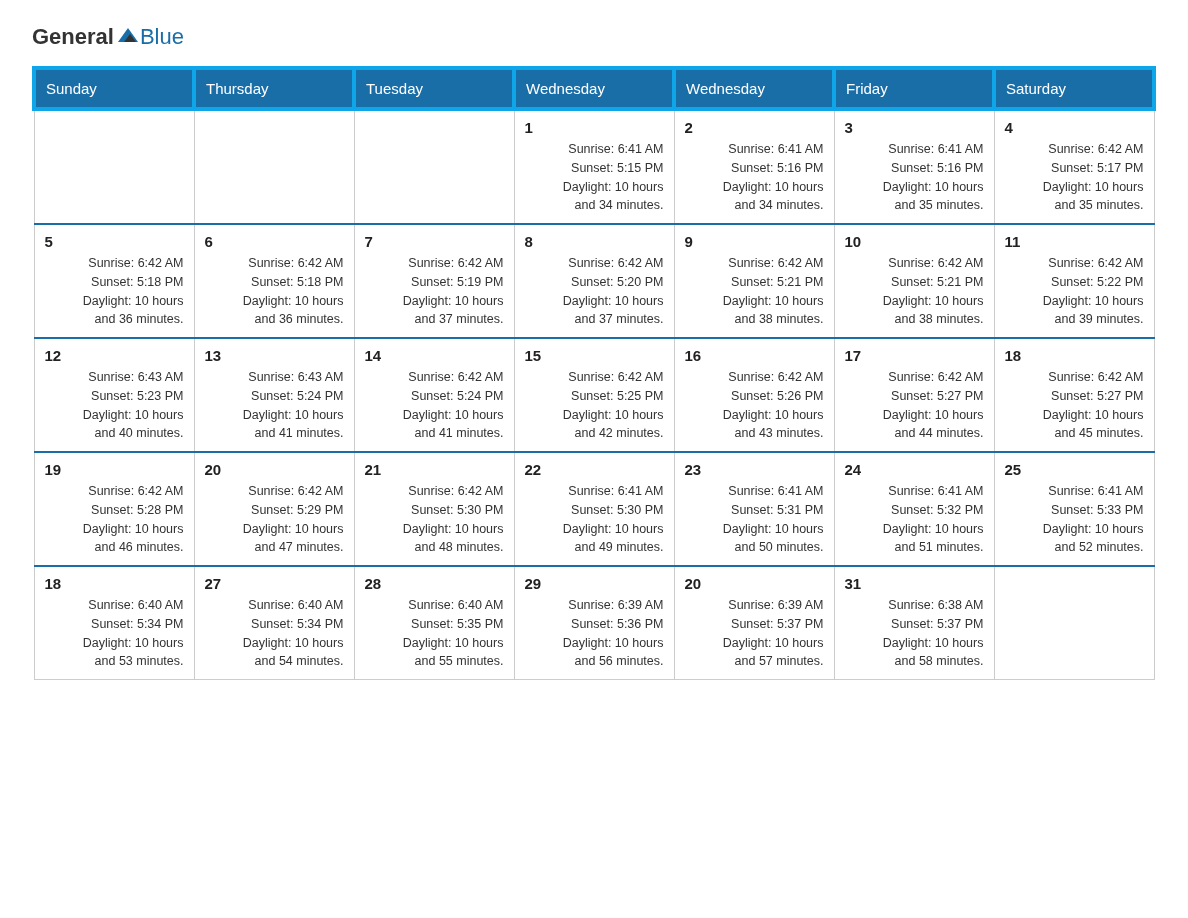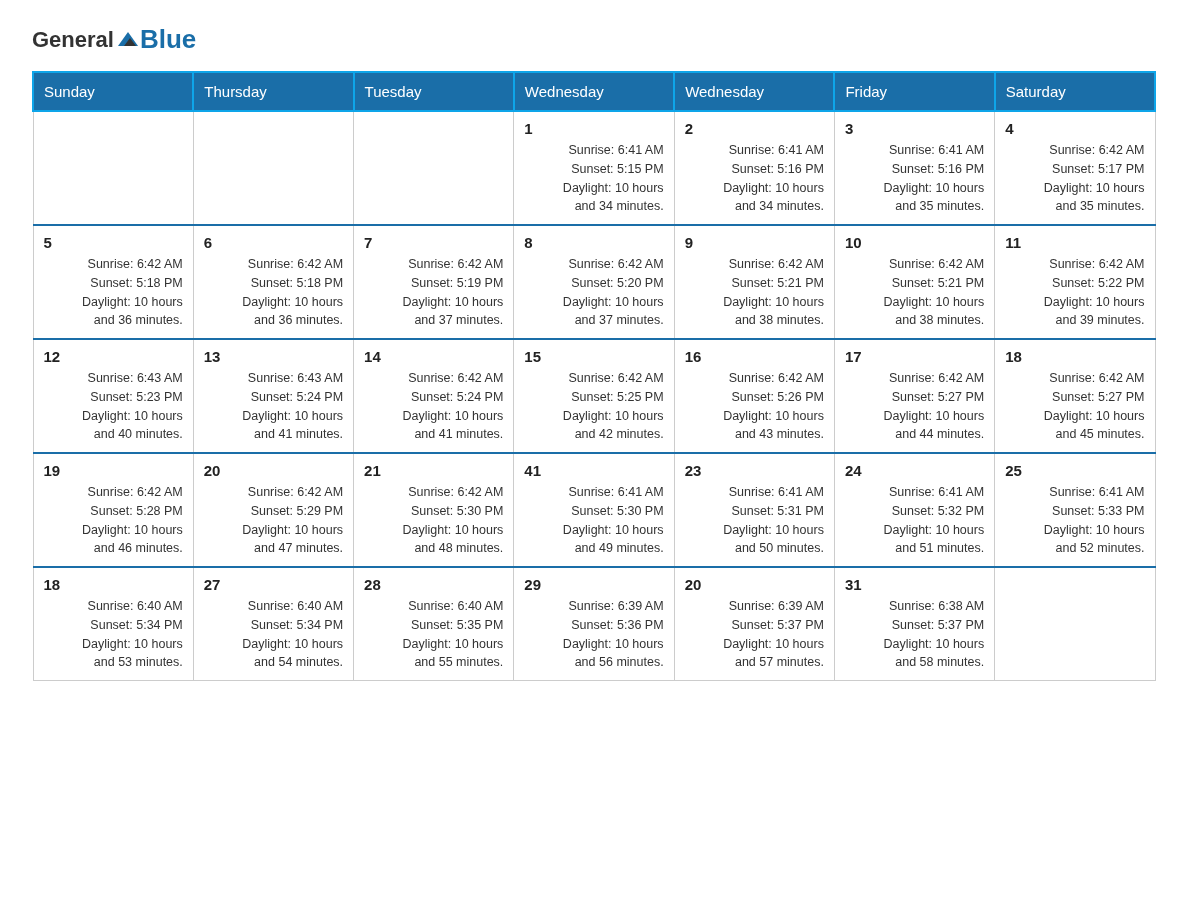--- a/index.html
+++ b/index.html
@@ -20,22 +20,22 @@
       display: flex;
       align-items: center;
       gap: 0px;
     }
     .logo-text-general {
       font-size: 22px;
       font-weight: bold;
       color: #333;
     }
     .logo-text-blue {
-      font-size: 26px;
-      font-weight: bold;
+      font-size: 22px;
+      font-weight: normal;
       color: #1a6ea8;
     }
     .logo-icon {
       width: 24px;
       height: 24px;
       margin-left: 2px;
     }
     .title-block {
       text-align: right;
     }
@@ -55,21 +55,21 @@
       border-collapse: collapse;
       border: 1px solid #aaa;
     }
     .calendar-table th {
       background-color: #1a6ea8;
       color: #fff;
       font-size: 15px;
       font-weight: normal;
       padding: 10px 10px;
       text-align: left;
-      border: 2px solid #0ea5e9;
+      border: 4px solid #0ea5e9;
     }
     .calendar-table td {
       vertical-align: top;
       padding: 8px 10px;
       border: 1px solid #ccc;
       width: calc(100% / 7);
       min-height: 100px;
       font-size: 13px;
       color: #333;
     }
@@ -90,21 +90,21 @@
     }
     .empty-cell {
       background: #fff;
     }
   </style>
 </head>
 <body>
 
 <div class="header">
   <div class="logo">
-    <div style="display:flex;align-items:center;">
+    <div style="display:flex;align-items:flex-start;">
       <span class="logo-text-general">General</span>
       <svg class="logo-icon" viewBox="0 0 24 24" xmlns="http://www.w3.org/2000/svg">
         <polygon points="2,18 12,4 22,18" fill="#1a6ea8"></polygon>
         <polygon points="8,18 14,10 20,18" fill="#333"></polygon>
       </svg>
     </div>
     <div>
       <span class="logo-text-blue">Blue</span>
     </div>
   </div>
@@ -211,21 +211,21 @@
         </td>
         <td>
           <div class="day-number">20</div>
           <div class="day-info">Sunrise: 6:42 AM<br>Sunset: 5:29 PM<br>Daylight: 10 hours<br>and 47 minutes.</div>
         </td>
         <td>
           <div class="day-number">21</div>
           <div class="day-info">Sunrise: 6:42 AM<br>Sunset: 5:30 PM<br>Daylight: 10 hours<br>and 48 minutes.</div>
         </td>
         <td>
-          <div class="day-number">41</div>
+          <div class="day-number">22</div>
           <div class="day-info">Sunrise: 6:41 AM<br>Sunset: 5:30 PM<br>Daylight: 10 hours<br>and 49 minutes.</div>
         </td>
         <td>
           <div class="day-number">23</div>
           <div class="day-info">Sunrise: 6:41 AM<br>Sunset: 5:31 PM<br>Daylight: 10 hours<br>and 50 minutes.</div>
         </td>
         <td>
           <div class="day-number">24</div>
           <div class="day-info">Sunrise: 6:41 AM<br>Sunset: 5:32 PM<br>Daylight: 10 hours<br>and 51 minutes.</div>
         </td>

